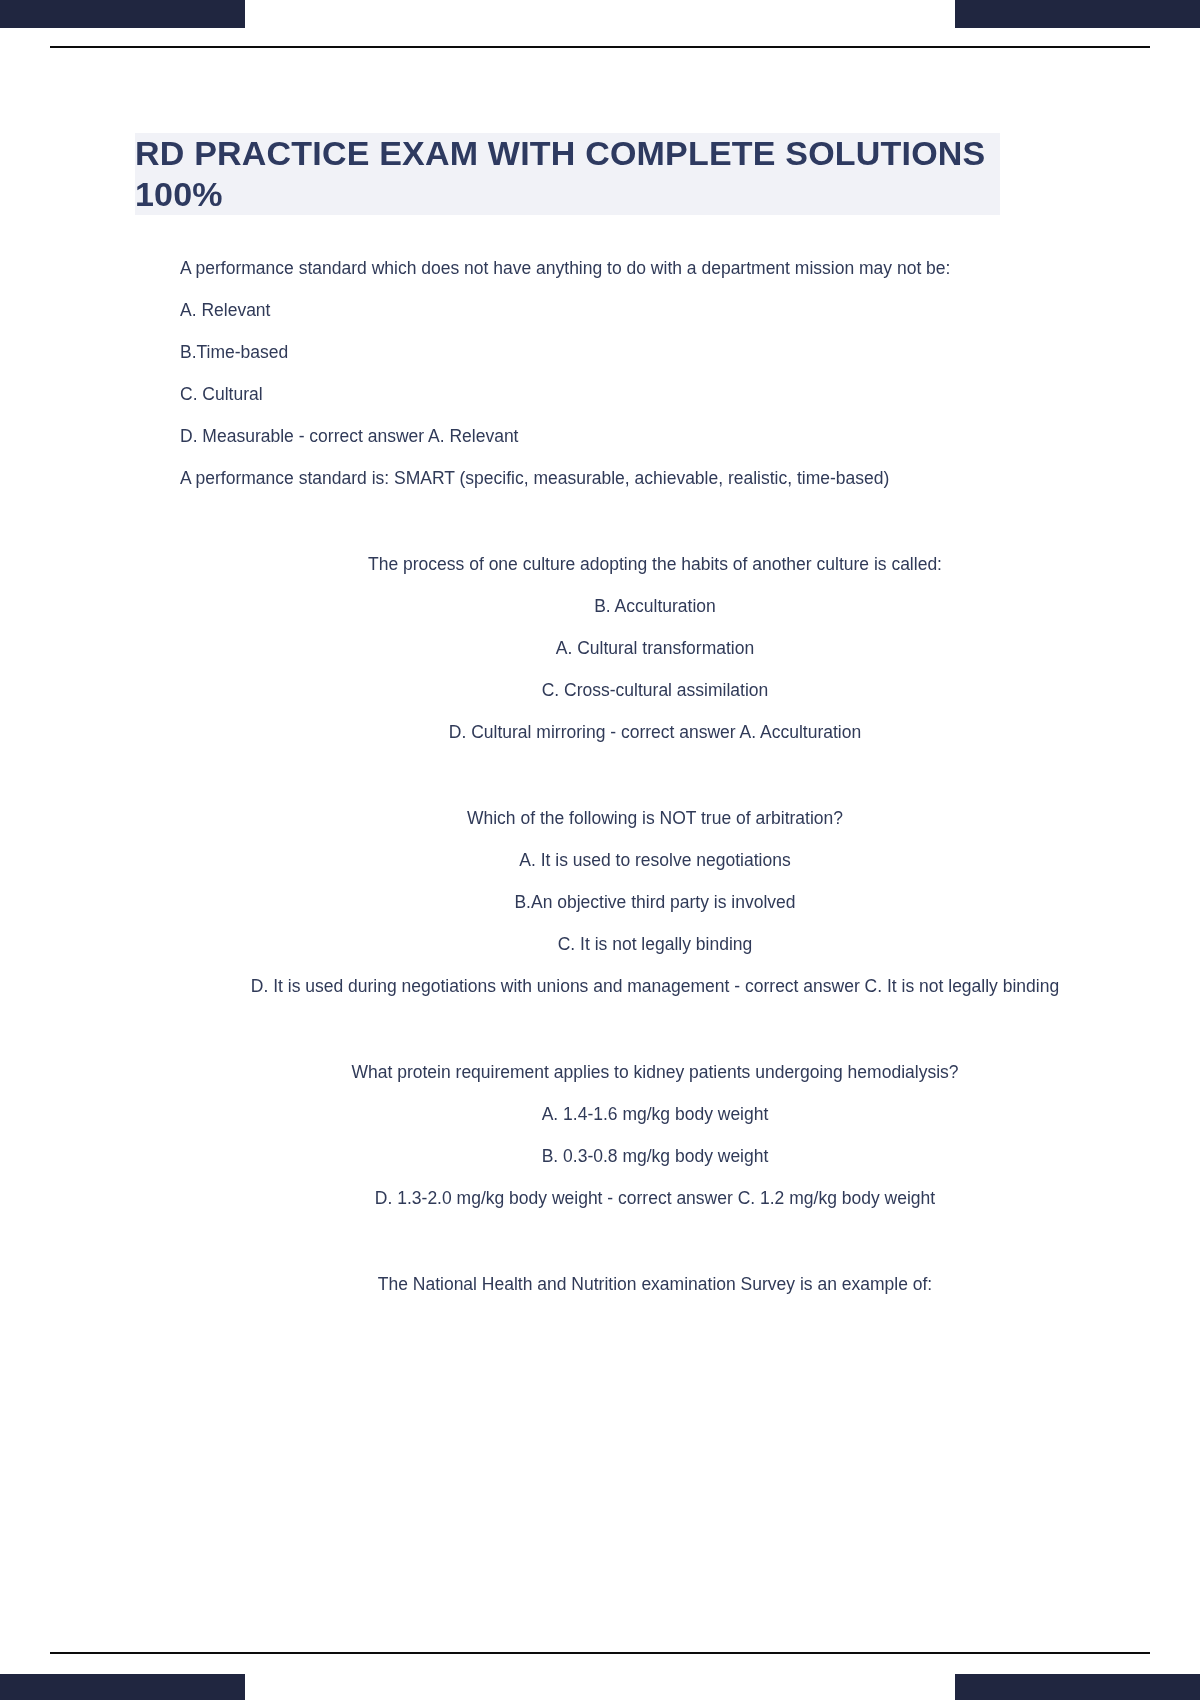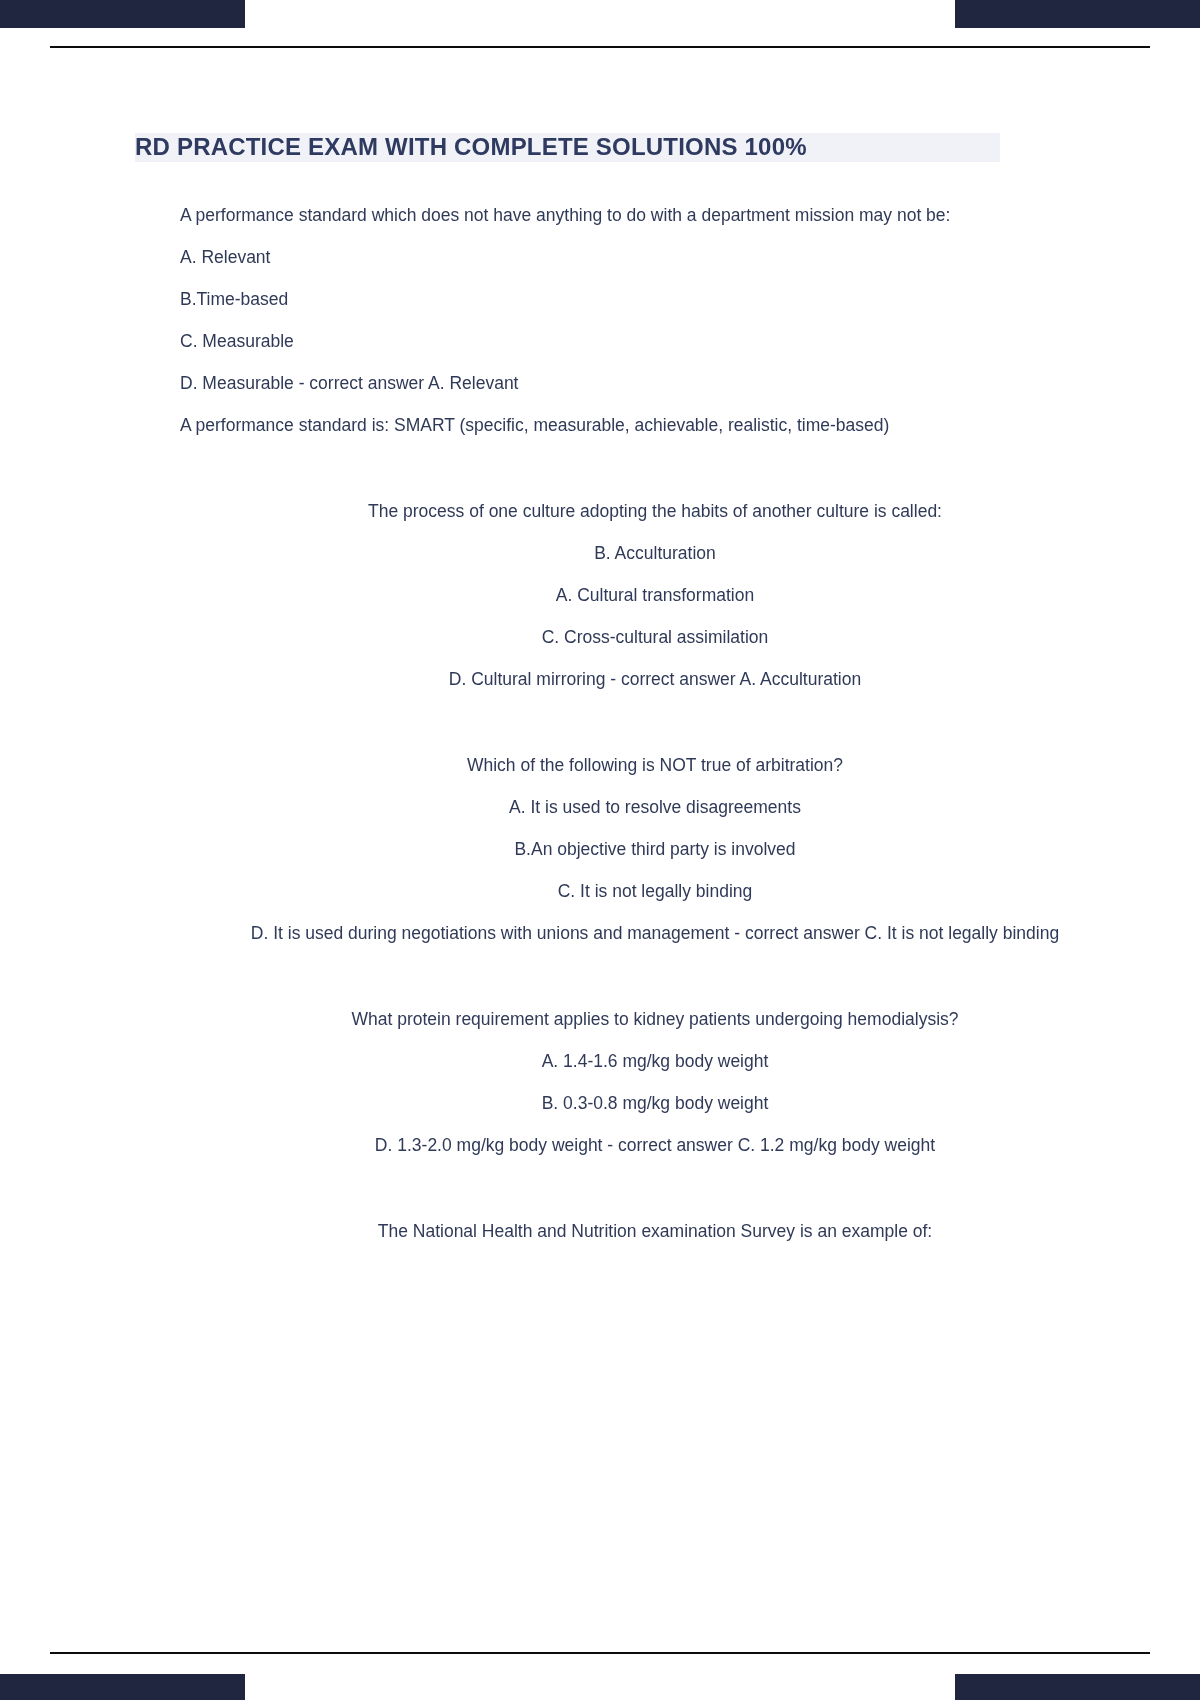--- a/index.html
+++ b/index.html
@@ -37,21 +37,21 @@
   .rule.bottom { bottom: 46px; }
 
   .content {
     position: absolute;
     top: 133px;
     left: 135px;
     right: 70px;
   }
 
   .doc-title {
-    font-size: 24px;
+    font-size: 34px;
     font-weight: bold;
     line-height: 1.2;
     color: #2e3a60;
     background: #f1f2f7;
     width: 865px;
     margin: 0 0 12px 0;
     letter-spacing: 0.2px;
   }
 
   .question-block {
@@ -81,36 +81,36 @@
 <div class="rule bottom"></div>
 
 <div class="content">
 
   <h1 class="doc-title">RD PRACTICE EXAM WITH COMPLETE SOLUTIONS 100%</h1>
 
   <div class="question-block">
     <p>A performance standard which does not have anything to do with a department mission may not be:</p>
     <p>A. Relevant</p>
     <p>B.Time-based</p>
-    <p>C. Measurable</p>
+    <p>C. Cultural</p>
     <p>D. Measurable - correct answer A. Relevant</p>
     <p>A performance standard is: SMART (specific, measurable, achievable, realistic, time-based)</p>
   </div>
 
   <div class="question-block">
     <p>The process of one culture adopting the habits of another culture is called:</p>
     <p>B. Acculturation</p>
     <p>A. Cultural transformation</p>
     <p>C. Cross-cultural assimilation</p>
     <p>D. Cultural mirroring - correct answer A. Acculturation</p>
   </div>
 
   <div class="question-block">
     <p>Which of the following is NOT true of arbitration?</p>
-    <p>A. It is used to resolve disagreements</p>
+    <p>A. It is used to resolve negotiations</p>
     <p>B.An objective third party is involved</p>
     <p>C. It is not legally binding</p>
     <p>D. It is used during negotiations with unions and management - correct answer C. It is not legally binding</p>
   </div>
 
   <div class="question-block">
     <p>What protein requirement applies to kidney patients undergoing hemodialysis?</p>
     <p>A. 1.4-1.6 mg/kg body weight</p>
     <p>B. 0.3-0.8 mg/kg body weight</p>
     <p>D. 1.3-2.0 mg/kg body weight - correct answer C. 1.2 mg/kg body weight</p>

